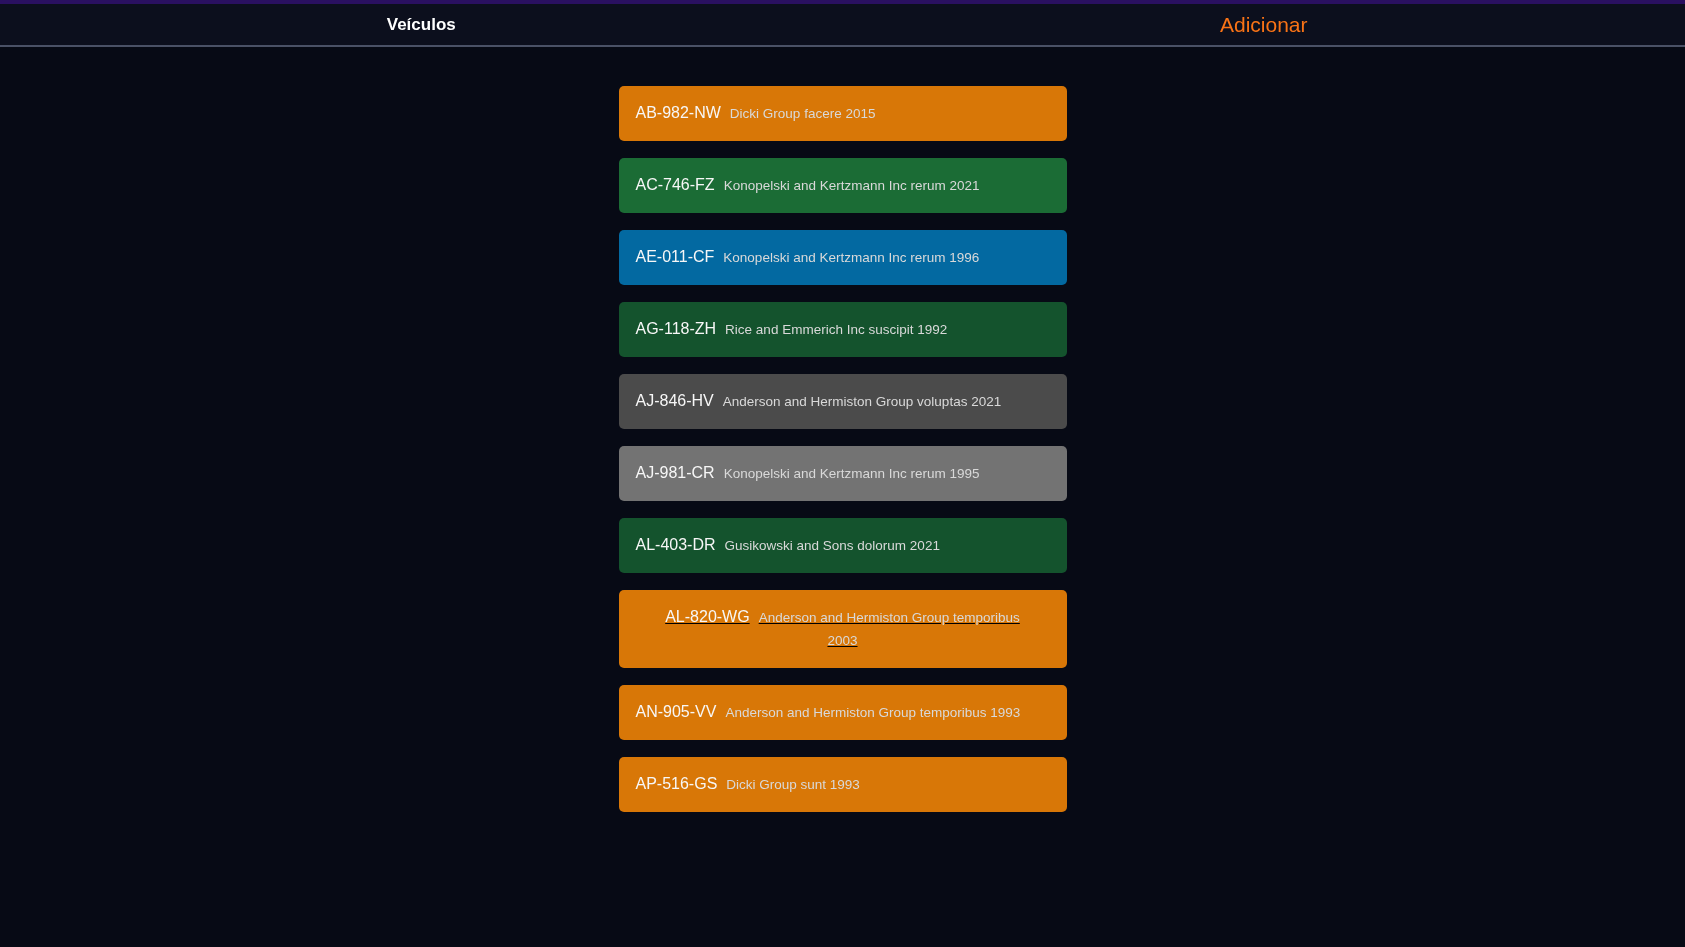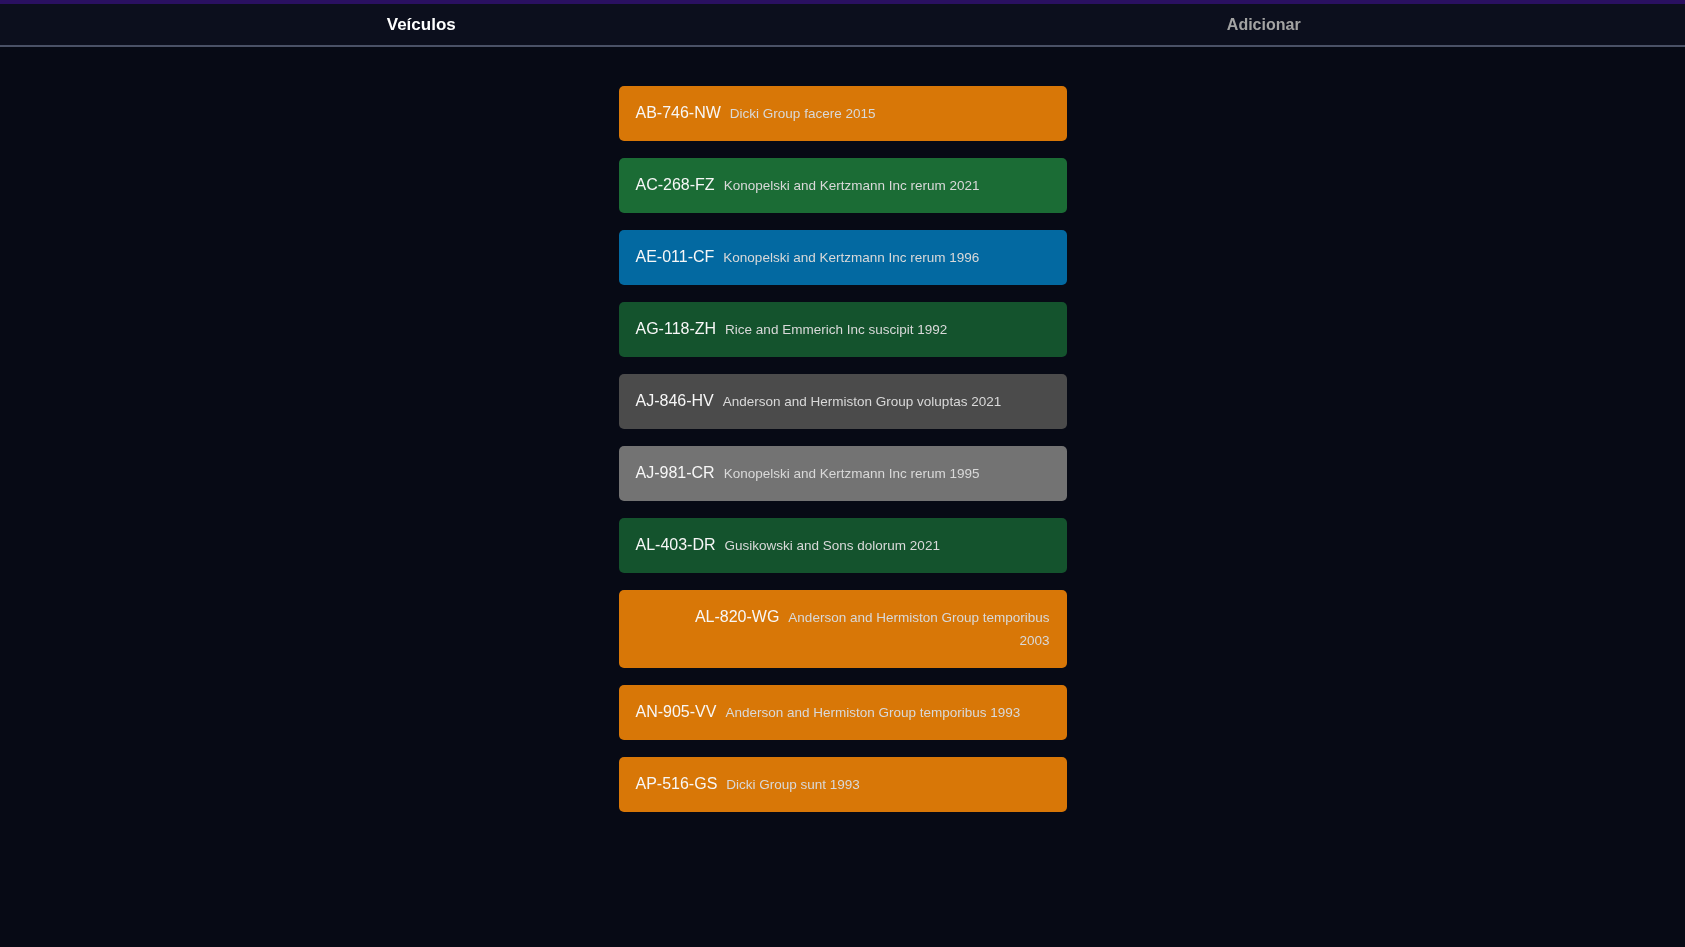--- a/index.html
+++ b/index.html
@@ -23,39 +23,40 @@
     text-align: center;
     cursor: pointer;
     line-height: 41px;
   }
   .nav-item--active {
     color: #ffffff;
     font-weight: 700;
     font-size: 17px;
   }
   .nav-item--normal {
-    color: #a3a3a3;
-    font-weight: 700;
-    font-size: 16px;
+    color: #f97316;
+    font-weight: 400;
+    font-size: 21px;
   }
   .vehicle-list {
     padding-top: 39px;
     width: 448px;
     margin: 0 auto;
   }
   .card {
     width: 448px;
     border-radius: 5px;
     padding: 16px 17px;
     margin-bottom: 17px;
     line-height: 22px;
     cursor: pointer;
   }
   .card--center {
-    text-align: right;
+    text-align: center;
+    text-decoration: underline;
   }
   .plate {
     color: #F7F7F7;
     font-size: 16px;
     font-weight: 500;
   }
   .desc {
     color: #D9D9D9;
     font-size: 13.5px;
     font-weight: 400;
@@ -64,22 +65,22 @@
 </style>
 </head>
 <body>
 
 <header class="app-header">
   <div class="nav-item nav-item--active">Veículos</div>
   <div class="nav-item nav-item--normal">Adicionar</div>
 </header>
 
 <main class="vehicle-list">
-    <div class="card" style="background: rgb(216, 119, 7);"><span class="plate">AB-746-NW</span><span class="desc">Dicki Group facere 2015</span></div>
-    <div class="card" style="background: rgb(27, 108, 53);"><span class="plate">AC-268-FZ</span><span class="desc">Konopelski and Kertzmann Inc rerum 2021</span></div>
+    <div class="card" style="background: rgb(216, 119, 7);"><span class="plate">AB-982-NW</span><span class="desc">Dicki Group facere 2015</span></div>
+    <div class="card" style="background: rgb(27, 108, 53);"><span class="plate">AC-746-FZ</span><span class="desc">Konopelski and Kertzmann Inc rerum 2021</span></div>
     <div class="card" style="background: #0369a1;"><span class="plate">AE-011-CF</span><span class="desc">Konopelski and Kertzmann Inc rerum 1996</span></div>
     <div class="card" style="background: #14532d;"><span class="plate">AG-118-ZH</span><span class="desc">Rice and Emmerich Inc suscipit 1992</span></div>
     <div class="card" style="background: rgb(75, 75, 75);"><span class="plate">AJ-846-HV</span><span class="desc">Anderson and Hermiston Group voluptas 2021</span></div>
     <div class="card" style="background: #737373;"><span class="plate">AJ-981-CR</span><span class="desc">Konopelski and Kertzmann Inc rerum 1995</span></div>
     <div class="card" style="background: #14532d;"><span class="plate">AL-403-DR</span><span class="desc">Gusikowski and Sons dolorum 2021</span></div>
     <div class="card card--center" style="background: rgb(216, 119, 7);"><span class="plate">AL-820-WG</span><span class="desc">Anderson and Hermiston Group temporibus<br>2003</span></div>
     <div class="card" style="background: rgb(216, 119, 7);"><span class="plate">AN-905-VV</span><span class="desc">Anderson and Hermiston Group temporibus 1993</span></div>
     <div class="card" style="background: rgb(216, 119, 7);"><span class="plate">AP-516-GS</span><span class="desc">Dicki Group sunt 1993</span></div>
   </main>
 

